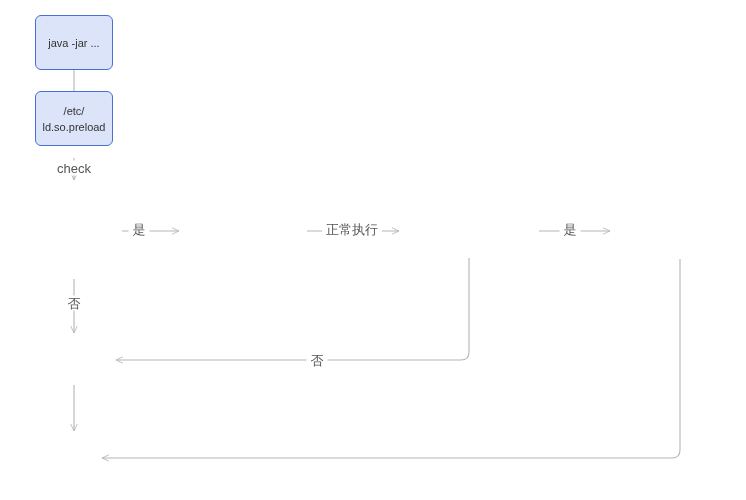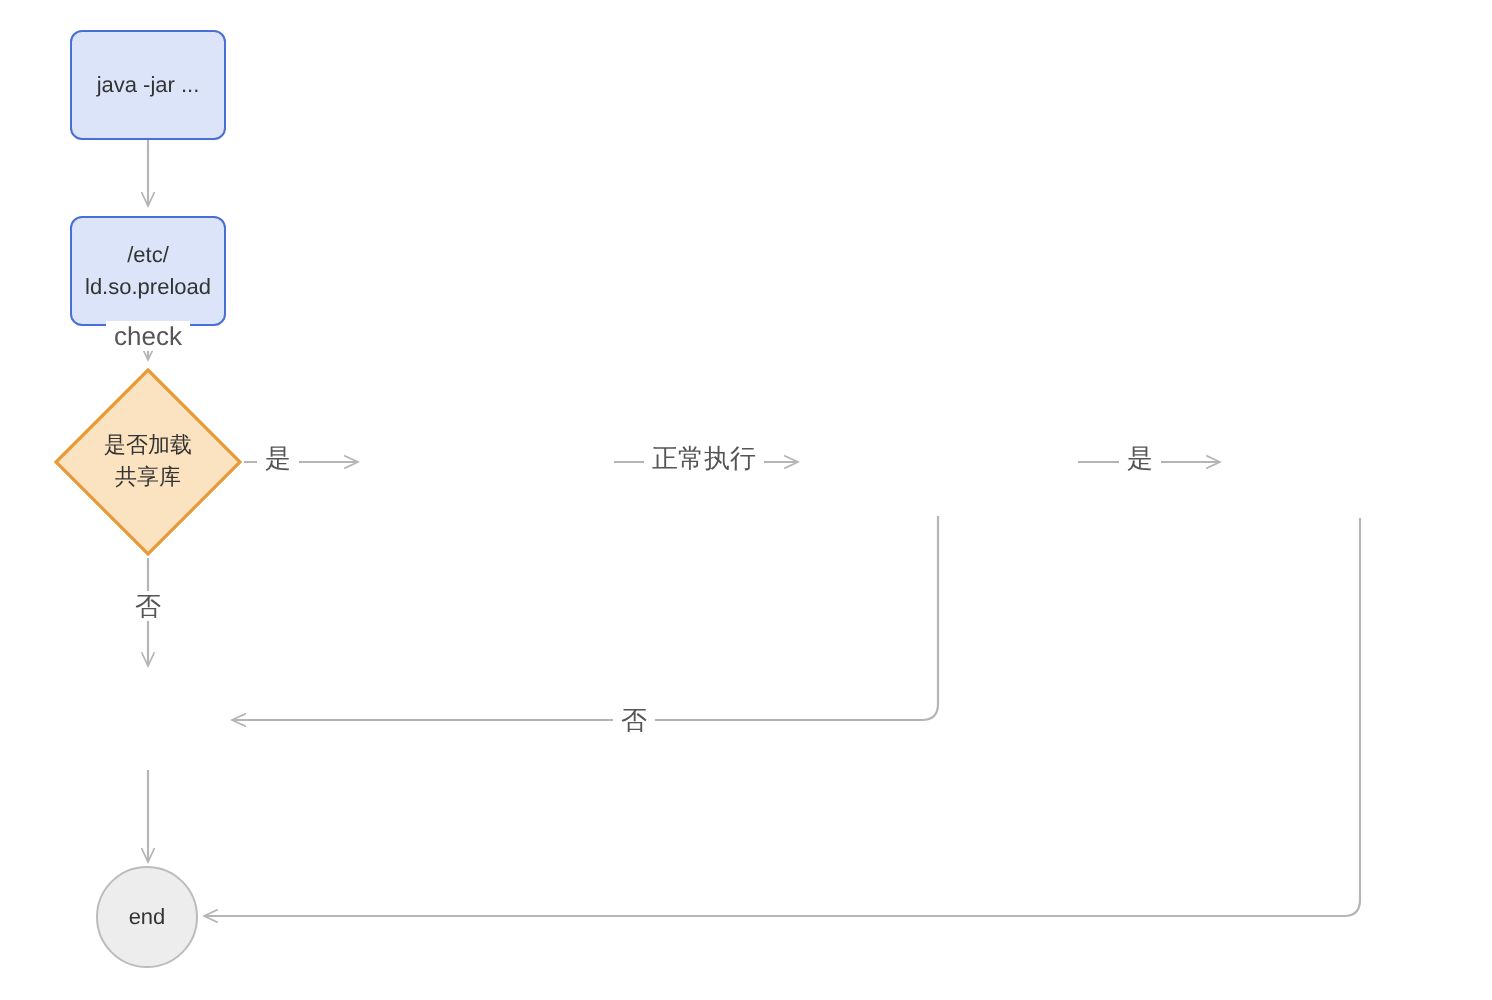--- a/index.html
+++ b/index.html
@@ -111,40 +111,30 @@
       <path d="M 56 385 L 56 431"></path>
 
       <path d="M 662 259 L 662 450 Q 662 458 654 458 L 84 458"></path>
     </g>
   </svg>
 
   <div class="node node-process" style="left:17px; top:15px; width:78px; height:55px;">
     <span class="multiline">java -jar ...</span>
   </div>
 
-  <div class="node node-process" style="left:17px; top:108px; width:78px; height:55px;">
+  <div class="node node-process" style="left:17px; top:91px; width:78px; height:55px;">
     <span class="multiline">/etc/
 ld.so.preload</span>
-  </div>
-
-  <div class="node node-decision" style="left:8px; top:183px; width:96px; height:96px;">
-    <svg class="dia-shape" viewBox="0 0 96 96" xmlns="http://www.w3.org/2000/svg">
-      <polygon points="48,2 94,48 48,94 2,48" fill="#fbe2c0" stroke="#e79b38" stroke-width="1.6"></polygon>
-    </svg>
-    <span class="dia-label multiline">是否加载
-共享库</span>
   </div>
 
 
 
 
 
-  <div class="node node-terminal" style="left:30px; top:433px; width:51px; height:51px;">
-    <span>end</span>
-  </div>
+
 
   <div class="edge-label" style="left:56px; top:168px;">
     <span>check</span>
   </div>
 
   <div class="edge-label" style="left:121px; top:229px;">
     <span>是</span>
   </div>
 
   <div class="edge-label" style="left:56px; top:303px;">

